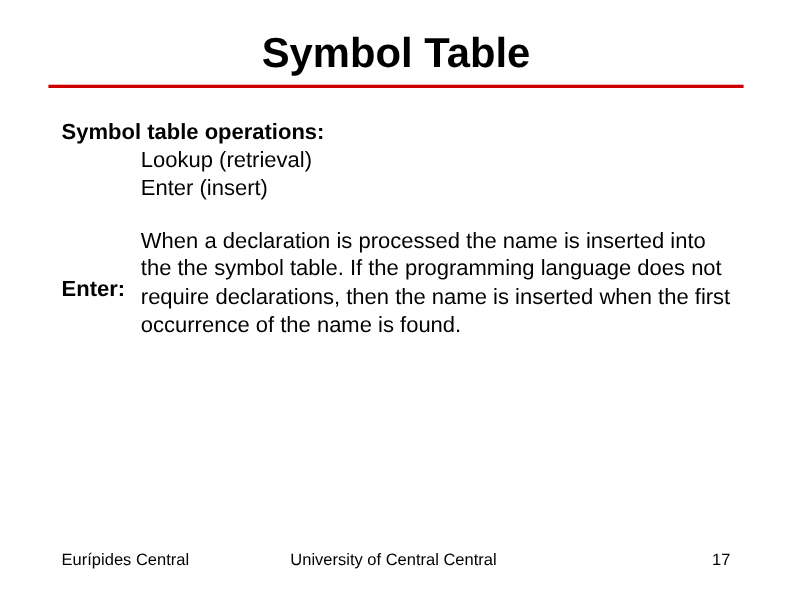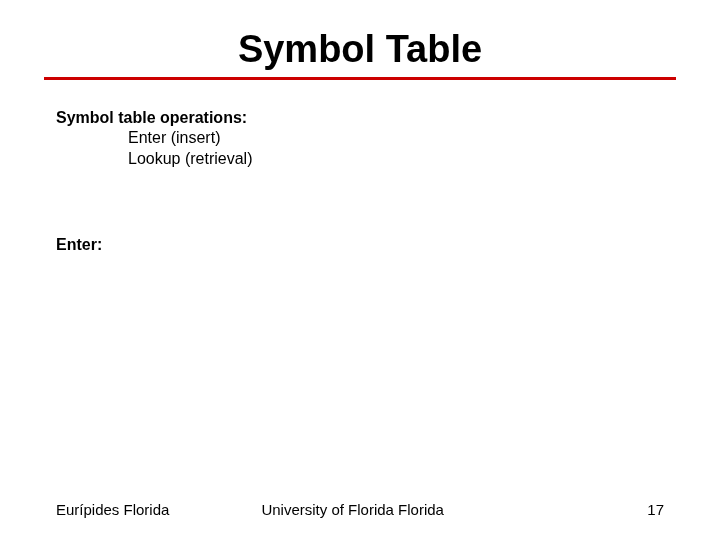--- a/index.html
+++ b/index.html
@@ -27,21 +27,21 @@
     border-radius: 10px;
   }
   .rule {
     margin: 0 44px 0 44px;
     border: 0;
     border-top: 3px solid #cc0000;
     height: 0;
   }
   .content {
     padding: 28px 56px 0 56px;
-    font-size: 16px;
+    font-size: 20px;
     line-height: 1.28;
   }
   .ops-heading {
     font-weight: bold;
     margin: 0;
   }
   .ops-list {
     margin: 0 0 22px 0;
     padding-left: 72px;
   }
@@ -81,32 +81,33 @@
 
 <div class="slide">
 
   <div class="title">Symbol Table</div>
   <hr class="rule">
 
   <div class="content">
 
     <p class="ops-heading">Symbol table operations:</p>
     <div class="ops-list">
+      <div>Lookup (retrieval)</div>
       <div>Enter (insert)</div>
-      <div>Lookup (retrieval)</div>
     </div>
 
     <div class="def-row">
       <div class="def-term">Enter:</div>
+      <div class="def-body">When a declaration is processed the name is inserted into the the symbol table. If the programming language does not require declarations, then the name is inserted when the first occurrence of the name is found.</div>
     </div>
 
 
   </div>
 
   <div class="footer">
-    <span class="author">Eurípides Florida</span>
+    <span class="author">Eurípides Central</span>
     <span class="spacer1"></span>
-    <span class="uni">University of Florida Florida</span>
+    <span class="uni">University of Central Central</span>
     <span class="grow"></span>
     <span class="page">17</span>
   </div>
 
 </div>
 
 </body></html>

